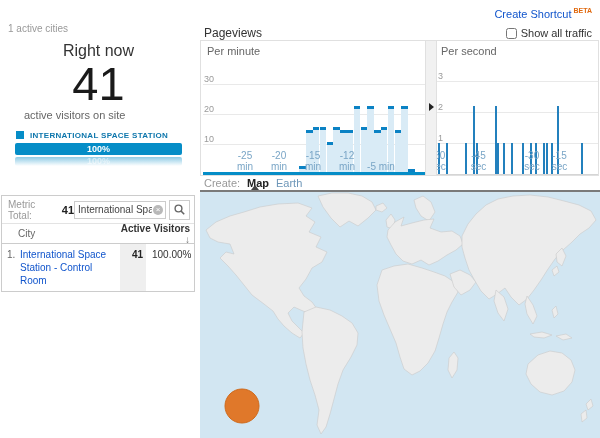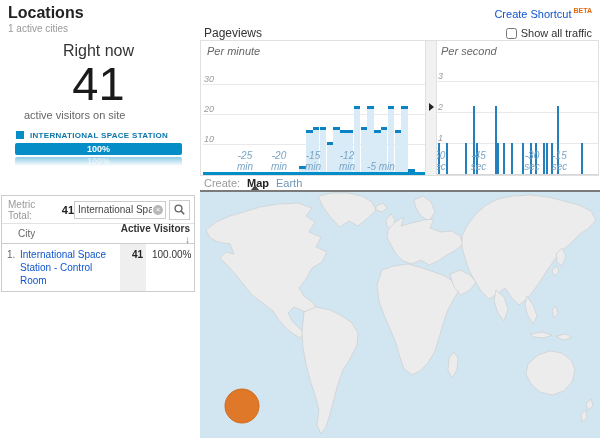--- a/index.html
+++ b/index.html
@@ -47,21 +47,21 @@
   .td-index { width:16px; color:#666; padding:4px 0 4px 5px; }
   .td-city { flex:1; padding:4px 2px; color:#1155cc; cursor:pointer; }
   .td-value { width:26px; background:#efefef; color:#222; font-weight:bold; text-align:right; padding:4px 3px; }
   .td-pct { width:48px; text-align:left; color:#333; padding:4px 2px 4px 6px; }
 
   
   .pv-title { position:absolute; left:204px; top:26px; font-size:12px; color:#333; }
   .show-all { position:absolute; right:8px; top:27px; font-size:11px; color:#333; display:flex; align-items:center; gap:4px; }
   .show-all input { width:11px; height:11px; }
   .chart-box { position:absolute; left:200px; top:40px; width:399px; height:136px; border:1px solid #e0e0e0; background:#fff; }
-  .chart { position:absolute; top:0; bottom:0; overflow:hidden;font-style:italic; }
+  .chart { position:absolute; top:0; bottom:0; overflow:hidden; }
   #chart-min { left:2px; width:222px; }
   #chart-sec { left:236px; width:161px; }
   .chart-divider { position:absolute; left:224px; width:12px; top:0; bottom:0; background:#f1f1f1;
     border-left:1px solid #e0e0e0; border-right:1px solid #e0e0e0; cursor:pointer; }
   .chart-divider .arrow { position:absolute; top:62px; left:3px; width:0; height:0;
     border-top:4px solid transparent; border-bottom:4px solid transparent; border-left:5px solid #222; }
   .chart-title { position:absolute; left:4px; top:4px; font-size:11px; color:#666; z-index:3; }
   .gridline { position:absolute; left:0; right:0; height:1px; background:#e9e9e9; }
   .ylab { position:absolute; left:1px; font-size:9px; color:#9a9a9a; z-index:2; }
   .xlab { position:absolute; bottom:3px; width:32px; text-align:center; font-size:10px; color:#79a5c6; z-index:2; }
@@ -80,21 +80,20 @@
   .tab-caret { position:absolute; left:51px; bottom:0; width:0; height:0;
     border-left:4px solid transparent; border-right:4px solid transparent; border-bottom:5px solid #444; }
   .map-area { position:absolute; left:200px; top:192px; width:400px; height:246px; background:#d2e6f2; }
   .map-area svg { display:block; }
 </style>
 </head>
 <body>
 
 <div id="stage">
 
-  <div class="page-title">Locations</div>
   <div class="page-subtitle">1 active cities</div>
   <div class="create-shortcut"><span>Create Shortcut</span><span class="beta">BETA</span></div>
 
   <div class="left-col">
     <div class="rn-title">Right now</div>
     <div class="rn-count">41</div>
     <div class="rn-caption">active visitors on site</div>
     <div class="legend-row"><span class="legend-swatch"></span><span>INTERNATIONAL SPACE STATION</span></div>
     <div class="pct-bar">100%</div>
     <div class="pct-bar-reflection">100%</div>

